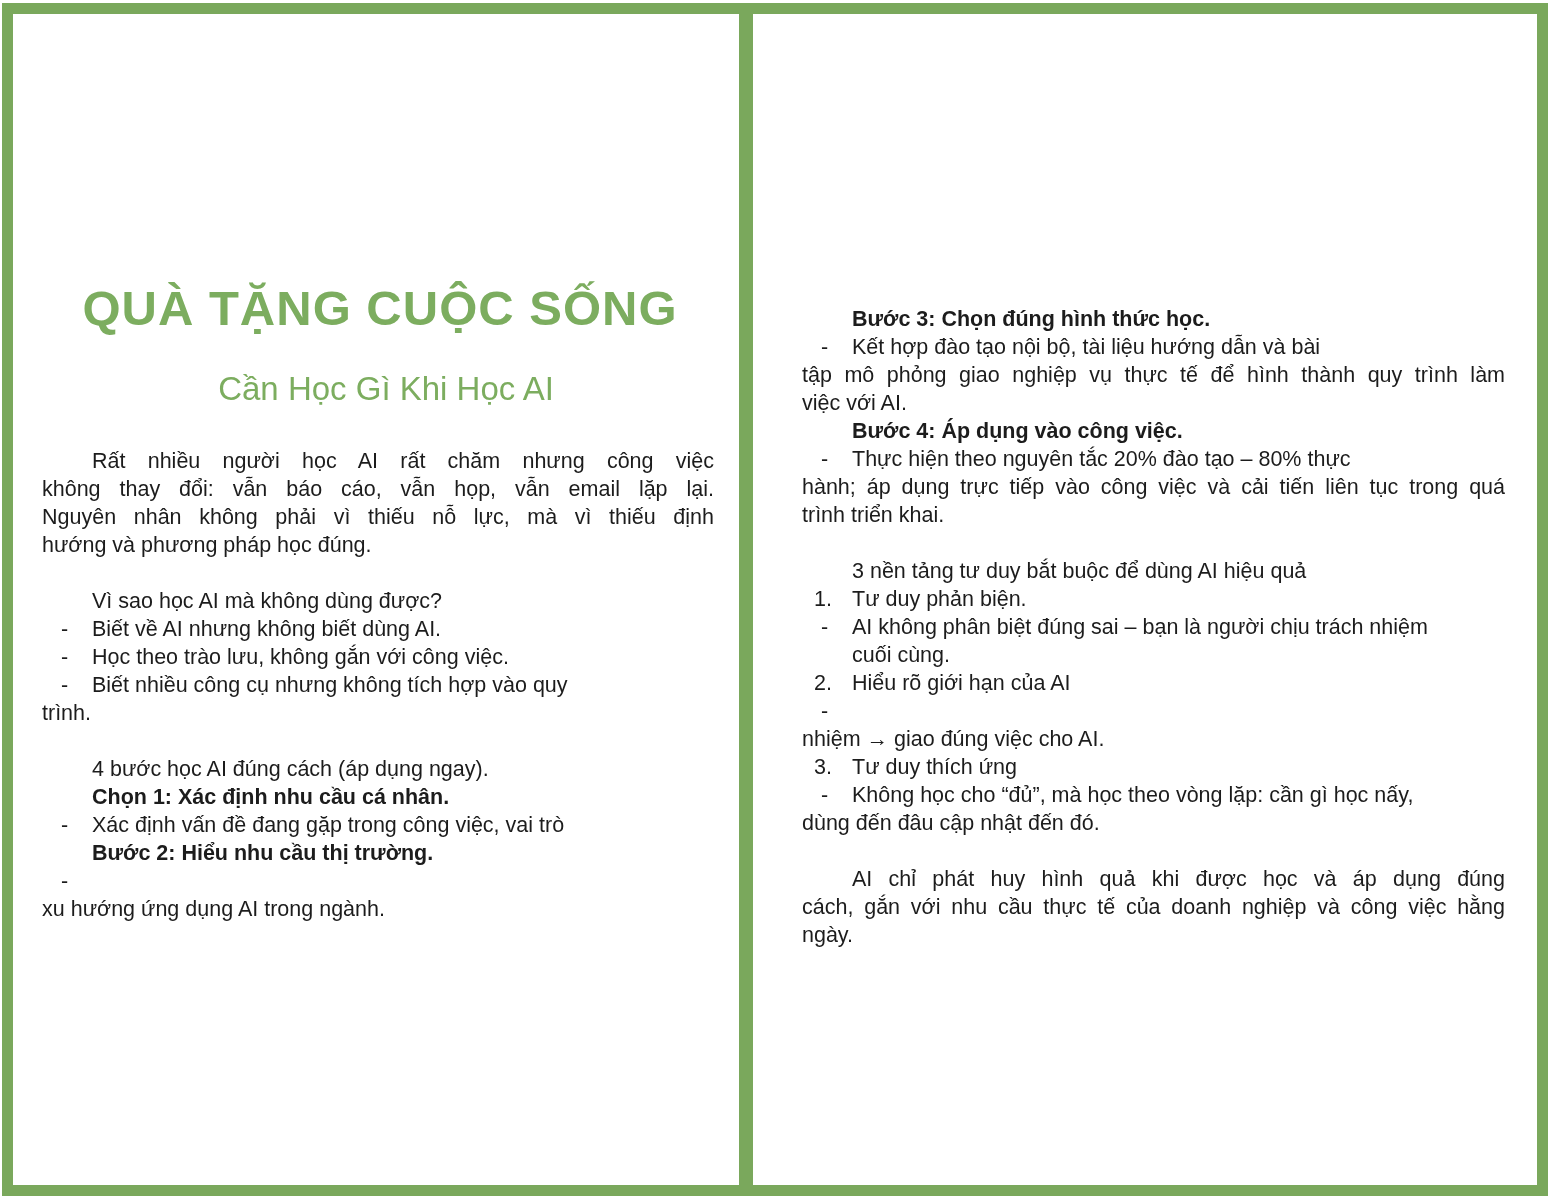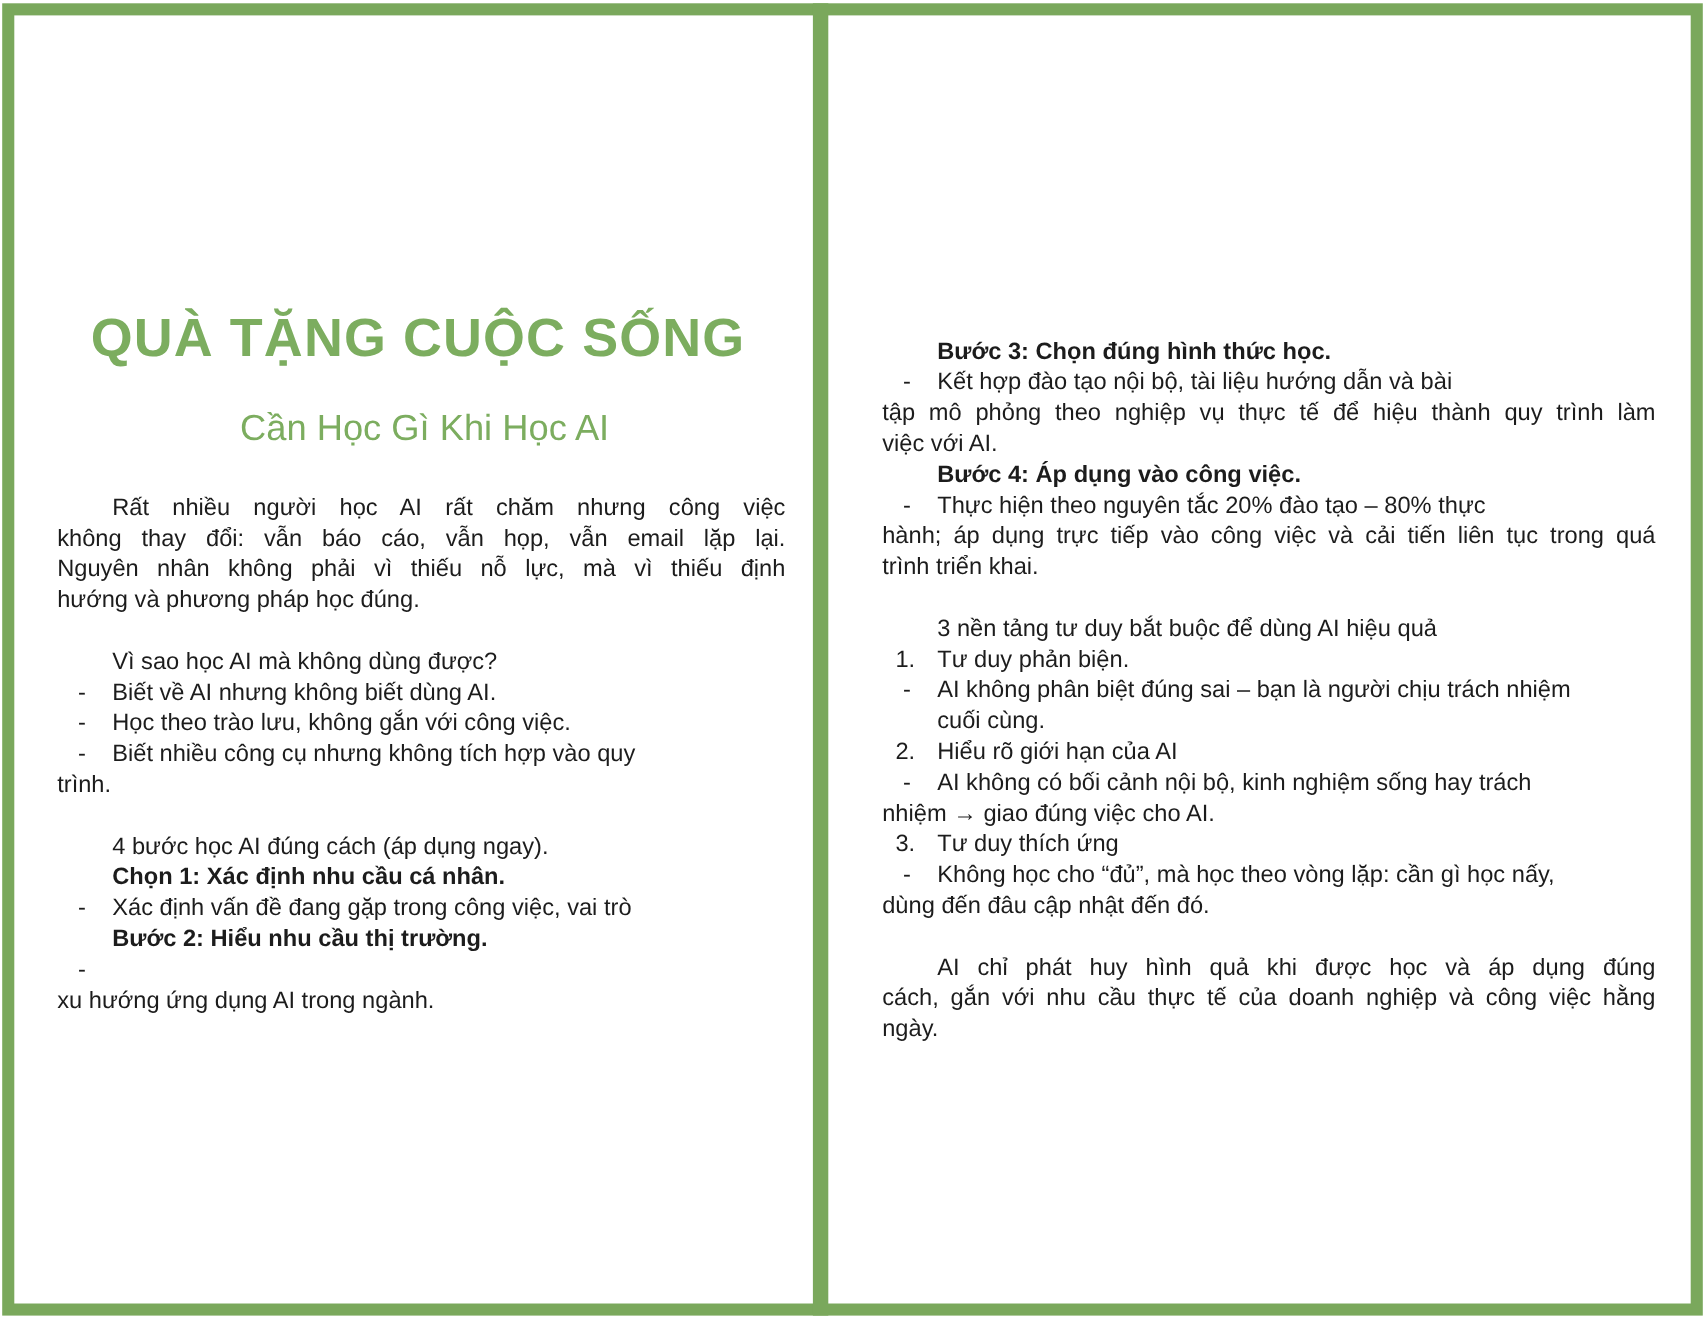--- a/index.html
+++ b/index.html
@@ -39,21 +39,21 @@
     letter-spacing:1px;
   }
   .subtitle{
     margin:20px 0 0 12px;
     text-align:center;
     font-size:33px; line-height:50px;
     font-weight:normal;
     color:var(--green-text);
   }
   .body{ color:var(--ink); }
-  .page-left  .body{ margin-top:33px; padding:0 33px 0 39px; }
+  .page-left  .body{ margin-top:33px; padding:0 33px 0 29px; }
   .page-right .body{ padding:291px 32px 0 49px; }
 
   .ln{
     position:relative;
     height:28px; line-height:28px;
     font-size:21.5px;
     color:var(--ink);
     white-space:nowrap;
   }
   .ln.indent, .ln.dash, .ln.num, .ln.hang{ padding-left:50px; }
@@ -94,33 +94,33 @@
         <div class="ln indent bold"><span class="txt">Bước 2: Hiểu nhu cầu thị trường.</span></div>
         <div class="ln dash"><span class="marker">-</span></div>
         <div class="ln margin"><span class="txt">xu hướng ứng dụng AI trong ngành.</span></div>
       </div>
   </div>
 
   <div class="page page-right">
     <div class="body" id="right-body">
         <div class="ln indent bold"><span class="txt">Bước 3: Chọn đúng hình thức học.</span></div>
         <div class="ln dash"><span class="marker">-</span><span class="txt">Kết hợp đào tạo nội bộ, tài liệu hướng dẫn và bài</span></div>
-        <div class="ln margin justify"><span class="txt">tập mô phỏng theo nghiệp vụ thực tế để hiệu thành quy trình làm</span></div>
+        <div class="ln margin justify"><span class="txt">tập mô phỏng giao nghiệp vụ thực tế để hình thành quy trình làm</span></div>
         <div class="ln margin"><span class="txt">việc với AI.</span></div>
         <div class="ln indent bold"><span class="txt">Bước 4: Áp dụng vào công việc.</span></div>
         <div class="ln dash"><span class="marker">-</span><span class="txt">Thực hiện theo nguyên tắc 20% đào tạo – 80% thực</span></div>
         <div class="ln margin justify"><span class="txt">hành; áp dụng trực tiếp vào công việc và cải tiến liên tục trong quá</span></div>
         <div class="ln margin"><span class="txt">trình triển khai.</span></div>
         <div class="ln blank"></div>
         <div class="ln indent"><span class="txt">3 nền tảng tư duy bắt buộc để dùng AI hiệu quả</span></div>
         <div class="ln num"><span class="marker">1.</span><span class="txt">Tư duy phản biện.</span></div>
         <div class="ln dash"><span class="marker">-</span><span class="txt">AI không phân biệt đúng sai – bạn là người chịu trách nhiệm</span></div>
         <div class="ln hang"><span class="txt">cuối cùng.</span></div>
         <div class="ln num"><span class="marker">2.</span><span class="txt">Hiểu rõ giới hạn của AI</span></div>
-        <div class="ln dash"><span class="marker">-</span><span class="txt">AI không có bối cảnh nội bộ, kinh nghiệm sống hay trách</span></div>
+        <div class="ln dash"><span class="marker">-</span></div>
         <div class="ln margin"><span class="txt">nhiệm → giao đúng việc cho AI.</span></div>
         <div class="ln num"><span class="marker">3.</span><span class="txt">Tư duy thích ứng</span></div>
         <div class="ln dash"><span class="marker">-</span><span class="txt">Không học cho “đủ”, mà học theo vòng lặp: cần gì học nấy,</span></div>
         <div class="ln margin"><span class="txt">dùng đến đâu cập nhật đến đó.</span></div>
         <div class="ln blank"></div>
         <div class="ln indent justify"><span class="txt">AI chỉ phát huy hình quả khi được học và áp dụng đúng</span></div>
         <div class="ln margin justify"><span class="txt">cách, gắn với nhu cầu thực tế của doanh nghiệp và công việc hằng</span></div>
         <div class="ln margin"><span class="txt">ngày.</span></div>
       </div>
   </div>

